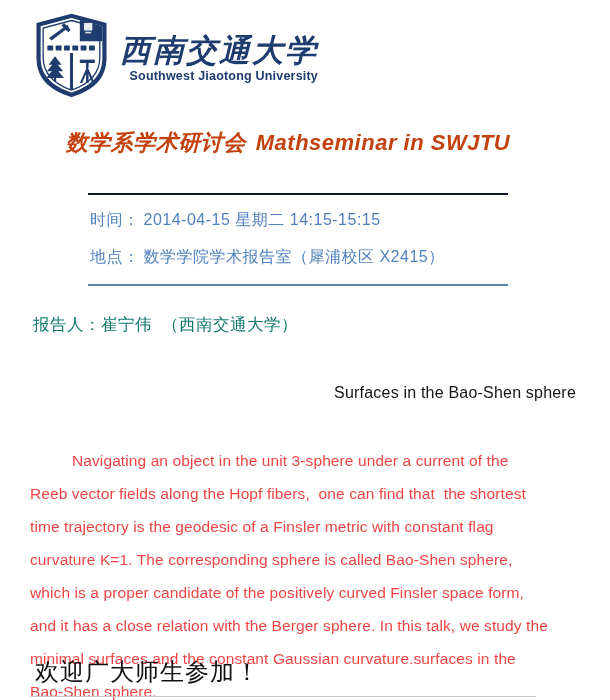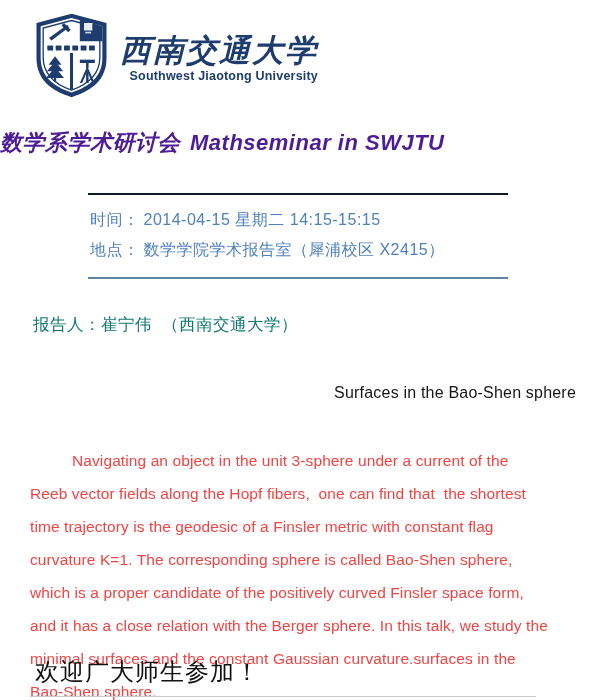--- a/index.html
+++ b/index.html
@@ -28,39 +28,39 @@
   }
   .uni-en {
     font-size: 12.5px; font-weight: 600;
     color: #1e3c6e; letter-spacing: 0.2px;
     margin-top: 2px; padding-left: 2px; text-align: right;
   }
 
   
   .main-title {
     position: absolute; top: 128px; left: 0; right: 0;
-    text-align: left;
+    text-align: center;
     font-size: 22px; font-weight: bold; font-style: italic;
-    color: #4c1d95; letter-spacing: 0.5px;
+    color: #c2410c; letter-spacing: 0.5px;
     white-space: nowrap;
   }
   .main-title .en { margin-left: 10px; }
 
   
   .info-box {
     position: absolute; top: 193px; left: 88px; right: 68px;
     border-top: 2px solid #0f172a;
     border-bottom: 2px solid #5d87a4;
     padding: 15px 0 17px 2px;
   }
   .info-line {
     color: #4f81bd; font-size: 16px; line-height: 20px;
     letter-spacing: 0.5px; white-space: nowrap;
   }
-  .info-line + .info-line { margin-top: 10px; }
+  .info-line + .info-line { margin-top: 17px; }
   .info-value { margin-left: 4px; }
 
   
   .speaker-line {
     position: absolute; top: 314px; left: 33px;
     font-size: 16.5px; color: #0f766e; letter-spacing: 0.5px;
     white-space: nowrap;
     text-align: right;
   }
   .speaker-name { margin-right: 10px; }

